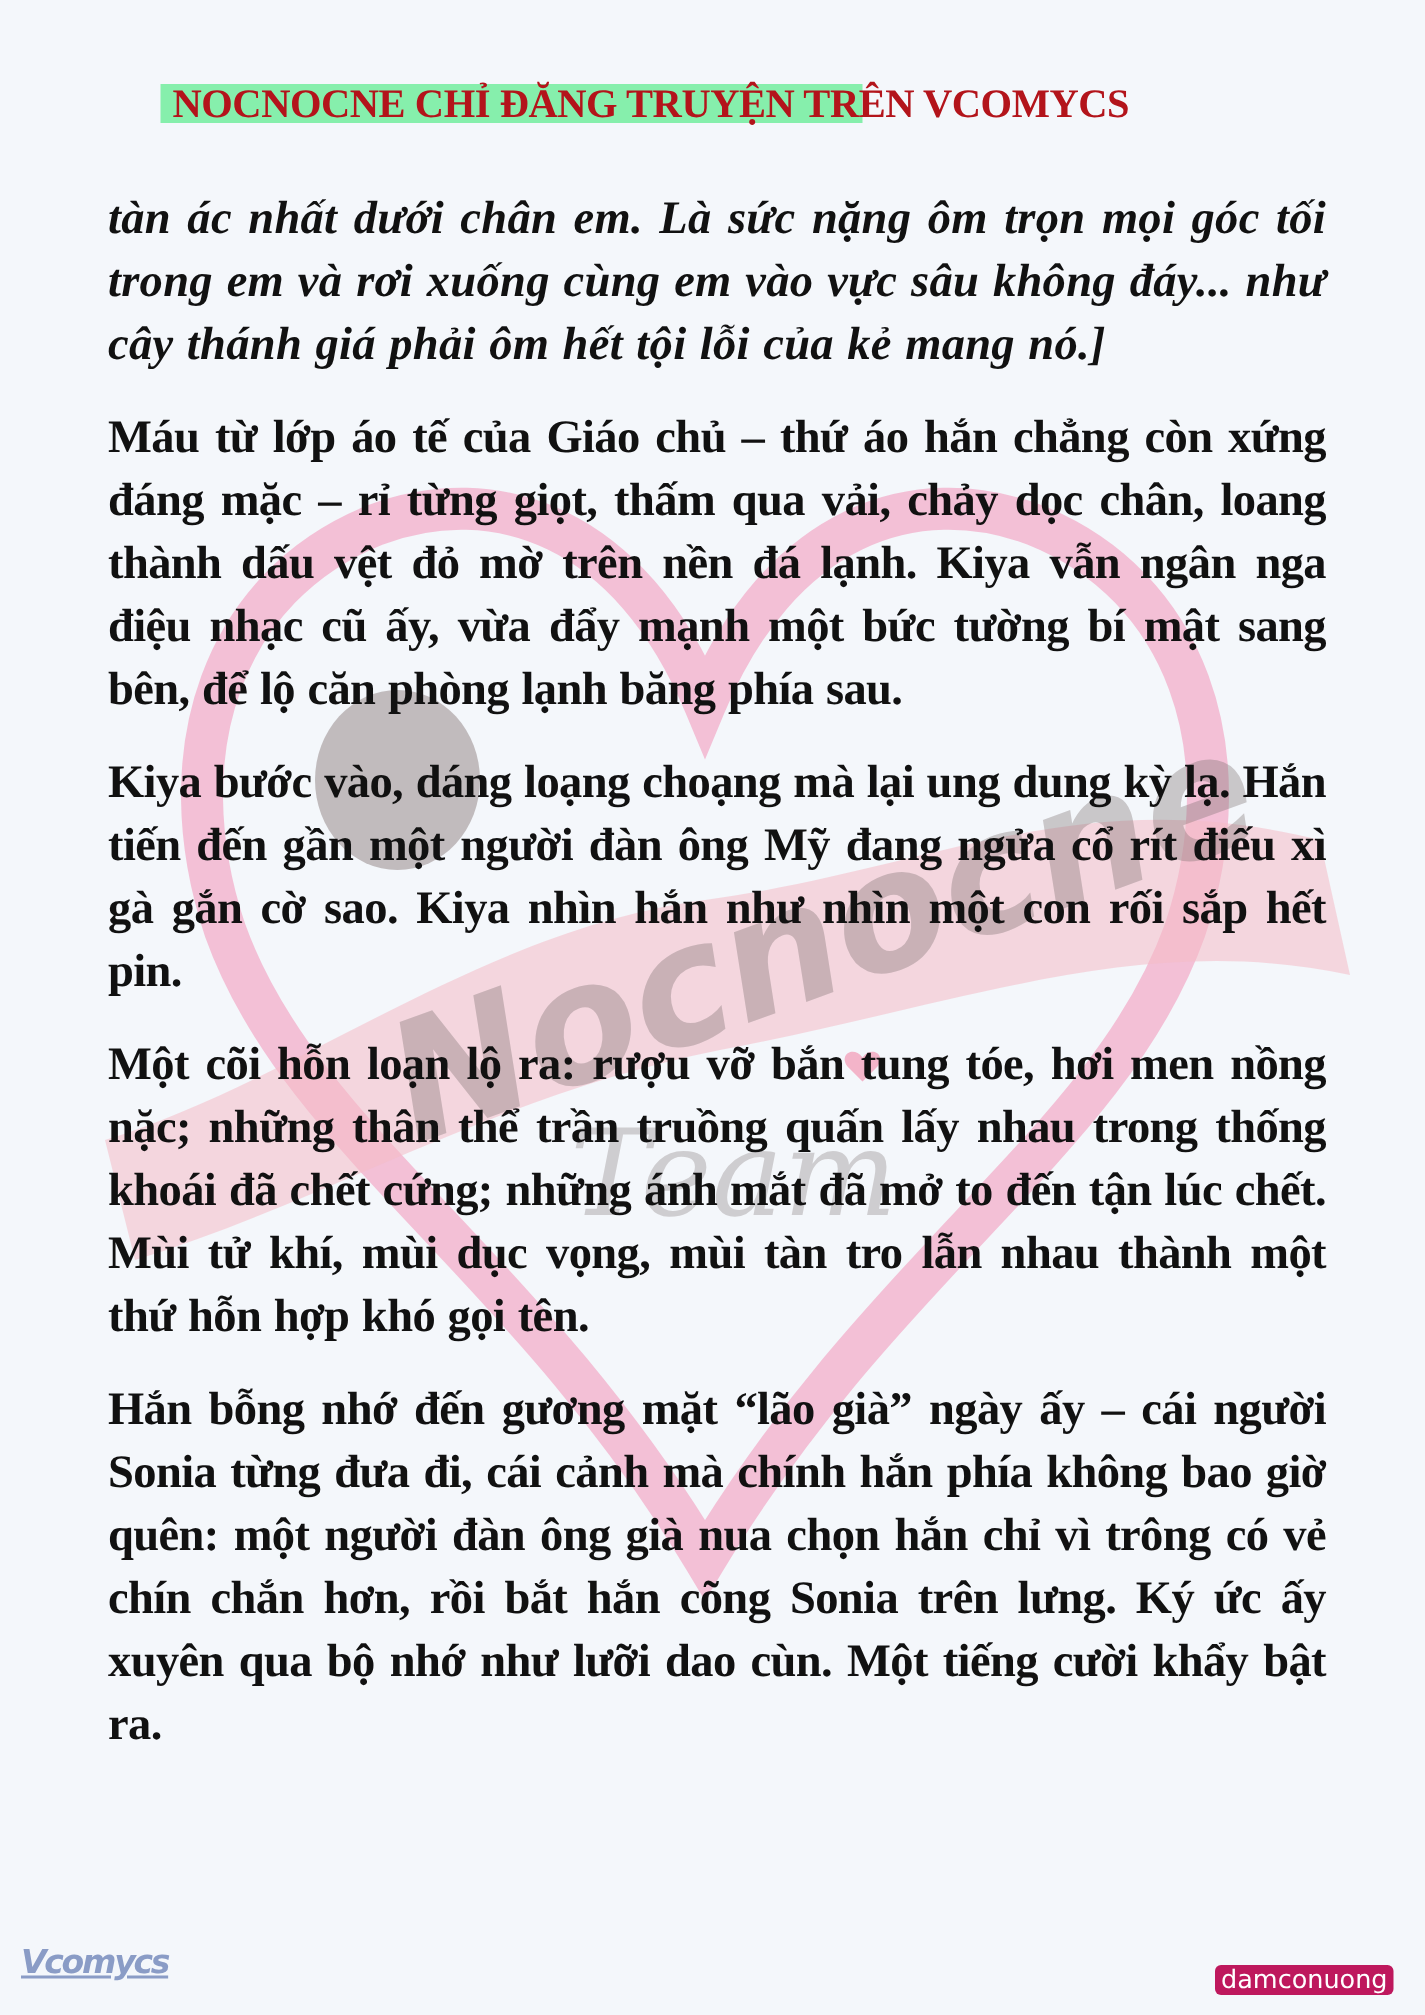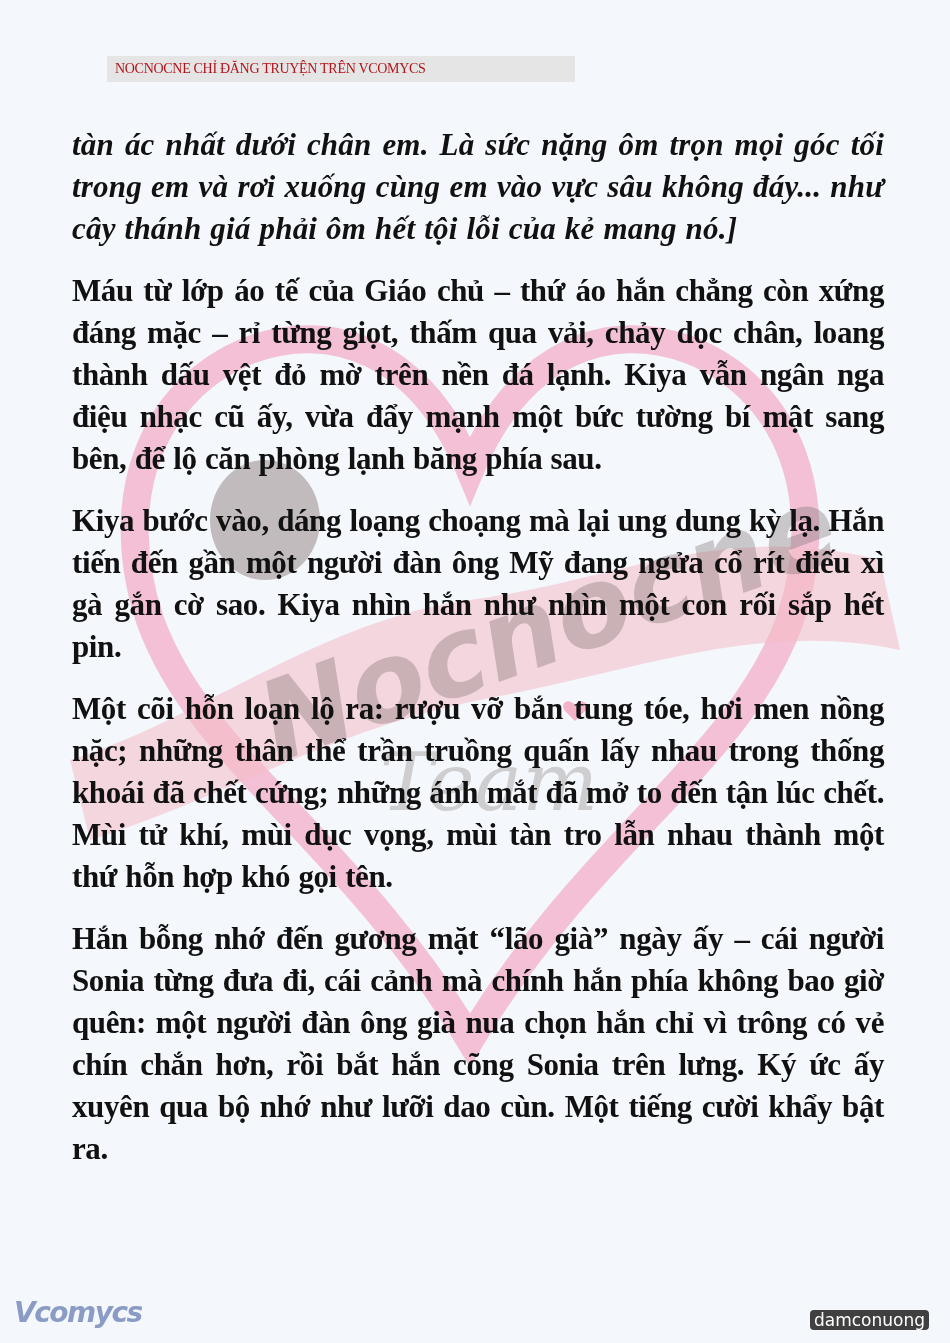--- a/index.html
+++ b/index.html
@@ -5,40 +5,40 @@
   html, body { margin:0; padding:0; }
   body {
     width:950px; height:1343px; overflow:hidden; position:relative;
     background:#f4f7fb;
     font-family:"Liberation Serif","DejaVu Serif",serif;
     color:#111;
   }
   .watermark { position:absolute; left:0; top:0; width:950px; height:1343px; pointer-events:none; z-index:0; }
   .header-banner {
     position:absolute; left:107px; top:56px; height:26px; width:460px;
-    background:#e5e5e5; z-index:1;
-    font-family:"Liberation Serif",serif; font-weight:normal; font-size:14px;
+    background:#86efac; z-index:1;
+    font-family:"Liberation Serif",serif; font-weight:bold; font-size:27px;
     color:#b3141b; line-height:26px; letter-spacing:-0.3px; padding-left:8px;
     white-space:nowrap;
   }
   .content { position:absolute; left:72px; top:124px; width:812px; z-index:1; }
   .para {
     font-size:31px; line-height:42px; margin:0 0 20px 0; text-align:justify;
     text-align-last:left; letter-spacing:-0.4px; word-spacing:1px;font-weight:bold;
   }
   .para.italic { font-style:italic; font-weight:bold; letter-spacing:0.2px; }
   .footer-logo {
     position:absolute; left:14px; top:1296px; z-index:1;
     font-family:"DejaVu Sans",sans-serif; font-style:italic; font-weight:bold;
-    font-size:28px; color:#8a9cc6; letter-spacing:-1.5px;
+    font-size:22px; color:#8a9cc6; letter-spacing:-1.5px;text-decoration:underline;
   }
   .footer-site {
     position:absolute; left:810px; top:1310px; z-index:1;
     font-family:"DejaVu Sans",sans-serif; font-size:17px; color:#fff;
-    background:#404040; border-radius:4px; padding:0 4px; line-height:20px;
+    background:#be185d; border-radius:4px; padding:0 4px; line-height:20px;
   }
 </style>
 </head>
 <body>
 
 <svg class="watermark" viewBox="0 0 950 1343" xmlns="http://www.w3.org/2000/svg">
 
   <path d="M470 470 C 420 350, 330 320, 250 350 C 150 390, 110 500, 150 620 C 200 760, 350 840, 470 1040 C 590 840, 740 760, 790 620 C 830 500, 790 390, 690 350 C 610 320, 520 350, 470 470 Z" fill="none" stroke="#f2b6cf" stroke-width="28" opacity="0.85"></path>
 
   <path d="M70 760 C 200 720, 320 620, 470 600 C 620 580, 720 520, 880 560 L 900 650 C 760 620, 640 670, 480 700 C 330 730, 220 800, 90 840 Z" fill="#f4bcc6" opacity="0.55"></path>

